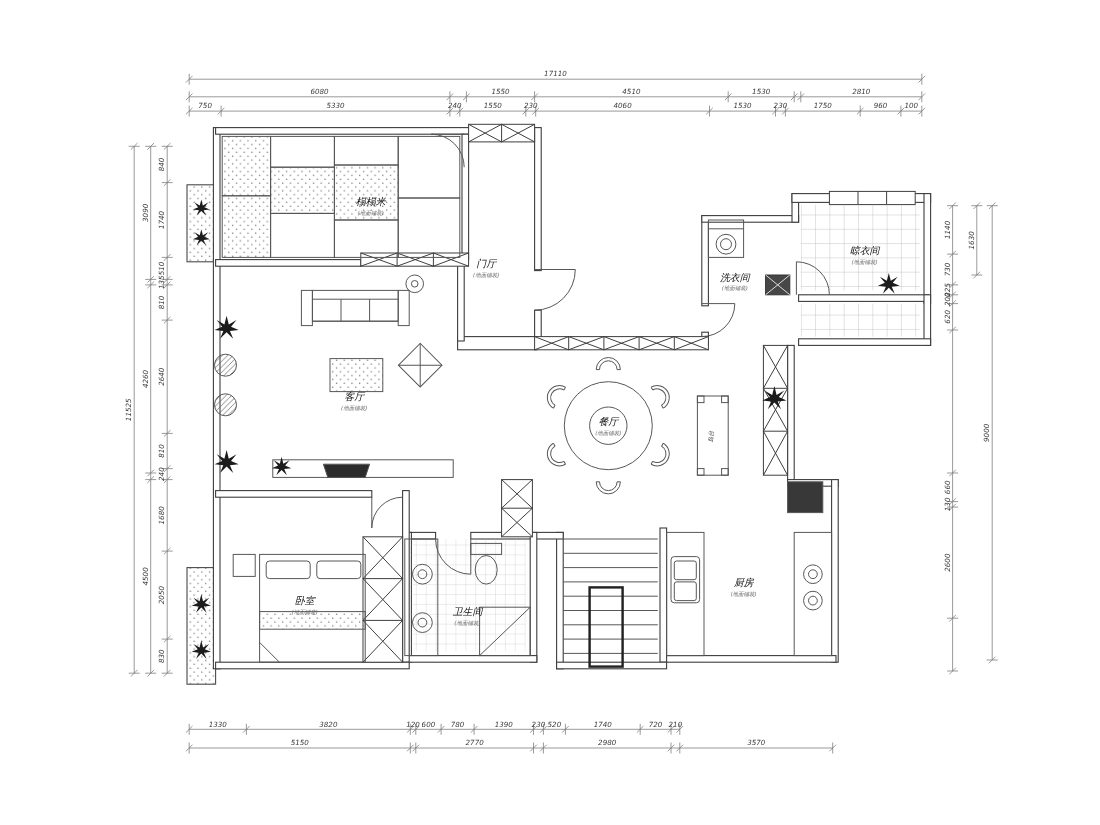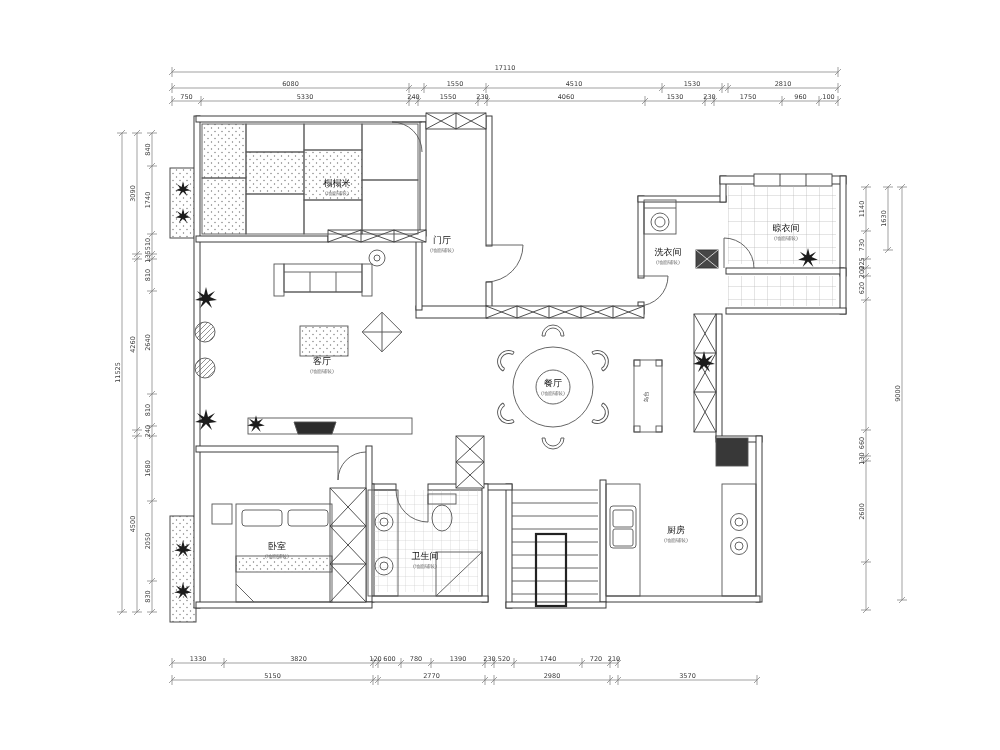--- a/index.html
+++ b/index.html
@@ -1,17 +1,17 @@
 <!DOCTYPE html>
 <html><head>
 <meta charset="utf-8">
 <style>
   html,body{margin:0;padding:0;background:#ffffff;}
   #page{position:relative;width:1000px;height:750px;background:#fff;overflow:hidden;
-        font-family:"DejaVu Sans",sans-serif;}
+        font-family:"DejaVu Sans",sans-serif;font-style:italic;}
   svg text{font-family:"DejaVu Sans",sans-serif;}
   .dim{font-size:6.5px;fill:#3a3a3a;}
   .rlabel{font-size:9px;fill:#111;}
   .rsub{font-size:5px;fill:#666;}
   .vlabel{font-size:5.5px;fill:#333;}
   #dims-layer line{stroke:#7a7a7a;stroke-width:0.7;}
 </style>
 </head>
 <body>
 

